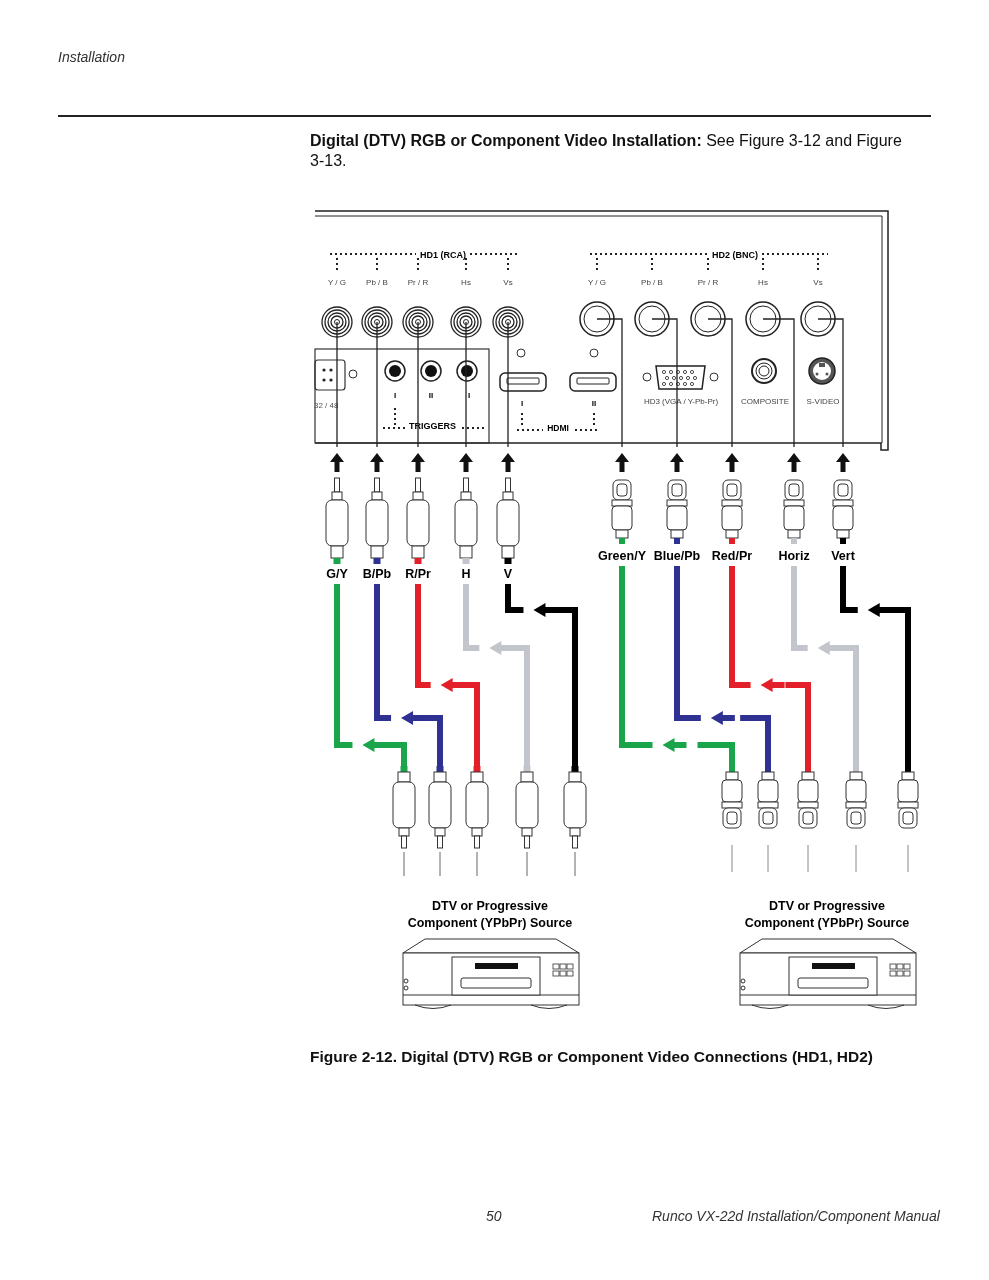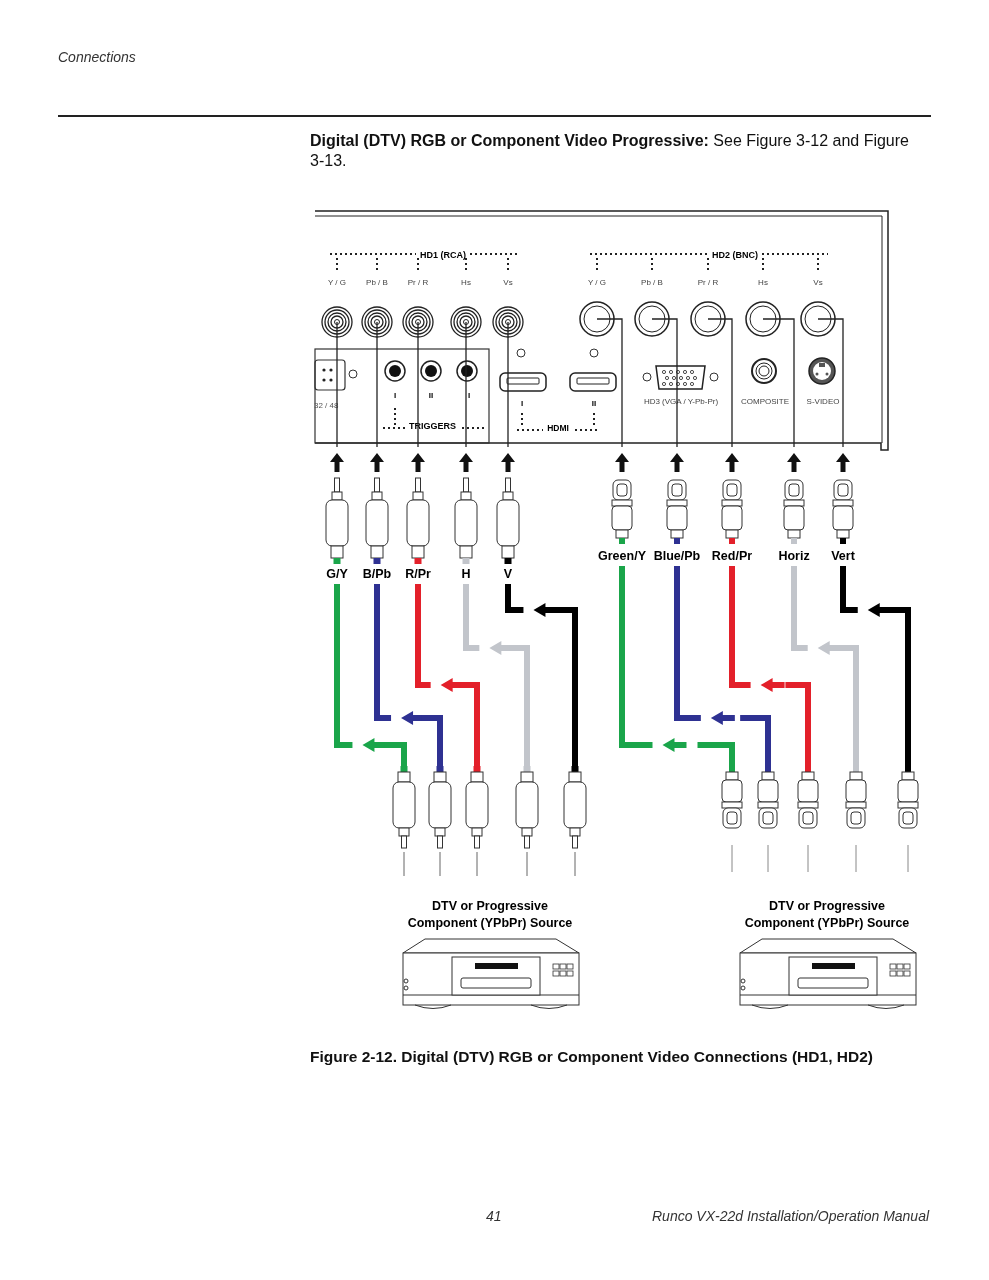--- a/index.html
+++ b/index.html
@@ -10,25 +10,25 @@
   .intro b{font-weight:bold;}
   .fig{position:absolute;left:0;top:0;}
   .caption{position:absolute;left:310px;top:1048px;font-size:15.5px;font-weight:bold;color:#111;}
   .pagenum{position:absolute;left:486px;top:1208px;font-size:14px;font-style:italic;color:#333;}
   .manual{position:absolute;left:652px;top:1208px;font-size:14px;font-style:italic;color:#333;}
   svg text{font-family:"Liberation Sans",sans-serif;}
 </style>
 </head>
 <body>
 
-<div class="section">Connections</div>
+<div class="section">Installation</div>
 <div class="rule"></div>
 
 <div class="intro">
-  <b>Digital (DTV) RGB or Component Video Progressive:</b><span> See Figure 3-12 and Figure 3-13.</span>
+  <b>Digital (DTV) RGB or Component Video Installation:</b><span> See Figure 3-12 and Figure 3-13.</span>
 </div>
 
 <svg class="fig" id="fig" width="989" height="1280" viewBox="0 0 989 1280" xmlns="http://www.w3.org/2000/svg">
 
   <g>
     <path d="M315 211 L888 211 L888 450 L881 450 L881 443 L315 443" fill="none" stroke="#222" stroke-width="1.5"></path>
     <path d="M315 216 L882 216 L882 443" fill="none" stroke="#222" stroke-width="1"></path>
 
     <rect x="315" y="349" width="174" height="94" fill="none" stroke="#333" stroke-width="1.2"></rect>
 
@@ -492,14 +492,14 @@
         <rect x="904" y="971" width="6" height="5" fill="#fff" stroke="#333" stroke-width="0.8"></rect>
         <circle cx="743" cy="981" r="2" fill="none" stroke="#333"></circle>
         <circle cx="743" cy="988" r="2" fill="none" stroke="#333"></circle>
         <path d="M752 1005 Q770 1012 788 1005" fill="none" stroke="#333"></path>
         <path d="M868 1005 Q886 1012 904 1005" fill="none" stroke="#333"></path>
       </g>
     </g>
 </svg>
 
 <div class="caption">Figure 2-12. Digital (DTV) RGB or Component Video Connections (HD1, HD2)</div>
-<div class="pagenum">41</div>
-<div class="manual">Runco VX-22d Installation/Operation Manual</div>
+<div class="pagenum">50</div>
+<div class="manual">Runco VX-22d Installation/Component Manual</div>
 
 </body></html>

